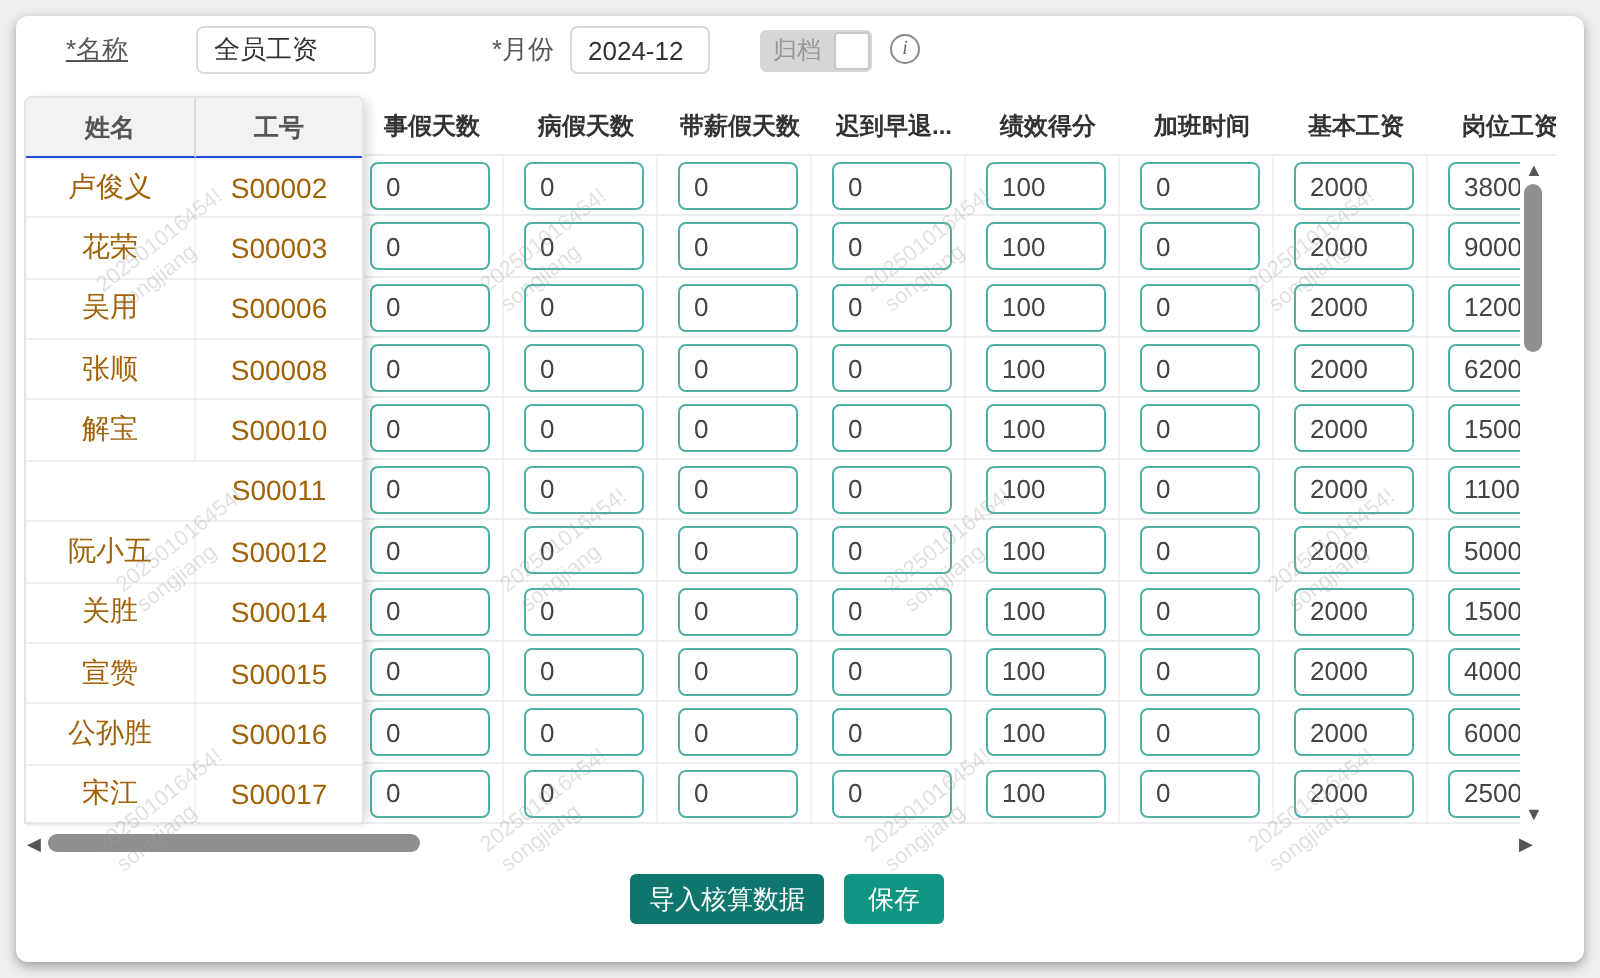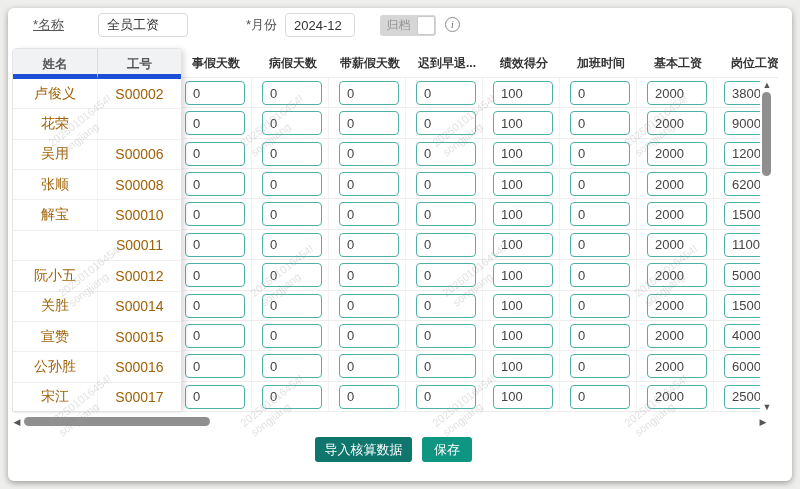--- a/index.html
+++ b/index.html
@@ -10,21 +10,21 @@
   
   .f-label { position:absolute; top:5px; height:24px; line-height:24px; font-size:13px; color:#555; text-align:right; }
   .f-input { position:absolute; top:5px; height:24px; border:1px solid #d9d9d9; border-radius:4px; font-size:13px; color:#333; padding:0 8px; outline:none; background:#fff; font-family:inherit; }
   #toggle { position:absolute; left:372px; top:7px; width:56px; height:21px; background:#d6d6d6; border-radius:3px; cursor:pointer; }
   #toggle .t-label { position:absolute; left:0; top:0; width:37px; height:21px; line-height:21px; text-align:center; font-size:12px; color:#969696; }
   #toggle .t-knob { position:absolute; right:1px; top:1px; width:18px; height:19px; background:#fff; border:1px solid #c9c9c9; border-radius:2px; }
   #info-icon { position:absolute; left:437px; top:9px; width:15px; height:15px; border:1px solid #8a8a8a; border-radius:50%; color:#6b6b6b; font-size:10px; line-height:13px; text-align:center; cursor:pointer; font-style:italic; font-family:"Liberation Serif",serif; }
 
   
   #left-block { position:absolute; left:4px; top:40px; width:170px; height:364px; background:#fff; z-index:2; border:1px solid #e4e4e4; border-radius:4px 4px 0 0; box-shadow:4px 0 6px -2px rgba(0,0,0,.16); }
-  .lh-cell { position:absolute; top:0; height:30px; line-height:30px; background:#f1f2f4; font-size:12.5px; font-weight:bold; color:#555; text-align:center; border-bottom:5px solid #1d4ed8; }
+  .lh-cell { position:absolute; top:0; height:30px; line-height:30px; background:#f1f2f4; font-size:12.5px; font-weight:bold; color:#555; text-align:center; border-bottom:1px solid #1d4ed8; }
   .lh-0 { left:0; width:85px; border-right:1px solid #dcdcdc; border-radius:4px 0 0 0; }
   .lh-1 { left:85px; width:83px; border-radius:0 4px 0 0; }
   .lb-row { position:absolute; left:0; width:168px; border-bottom:1px solid #efefef; }
   .lb-name,.lb-id { position:absolute; top:0; height:100%; font-size:14px; color:#a16207; text-align:center; display:flex; align-items:center; justify-content:center; }
   .lb-name { left:0; width:85px; border-right:1px solid #f3f3f3; }
   .lb-id { left:85px; width:83px; }
 
   
   #hdr-clip { position:absolute; left:174px; top:40px; width:596px; height:30px; overflow:hidden; z-index:1; border-bottom:1px solid #ececec; }
   .col-h { position:absolute; top:0; height:30px; line-height:30px; font-size:12px; font-weight:bold; color:#333; text-align:center; width:78px; white-space:nowrap; }
@@ -68,20 +68,21 @@
   <div id="left-block">
     <div class="lh-cell lh-0">姓名</div>
     <div class="lh-cell lh-1">工号</div>
     <div id="left-body">
         <div class="lb-row" style="top: 30px; height: 30.36px;">
           <div class="lb-name">卢俊义</div>
           <div class="lb-id">S00002</div>
         </div>
         <div class="lb-row" style="top: 60.36px; height: 30.36px;">
           <div class="lb-name">花荣</div>
+          <div class="lb-id">S00003</div>
         </div>
         <div class="lb-row" style="top: 90.72px; height: 30.36px;">
           <div class="lb-name">吴用</div>
           <div class="lb-id">S00006</div>
         </div>
         <div class="lb-row" style="top: 121.08px; height: 30.36px;">
           <div class="lb-name">张顺</div>
           <div class="lb-id">S00008</div>
         </div>
         <div class="lb-row" style="top: 151.44px; height: 30.36px;">

